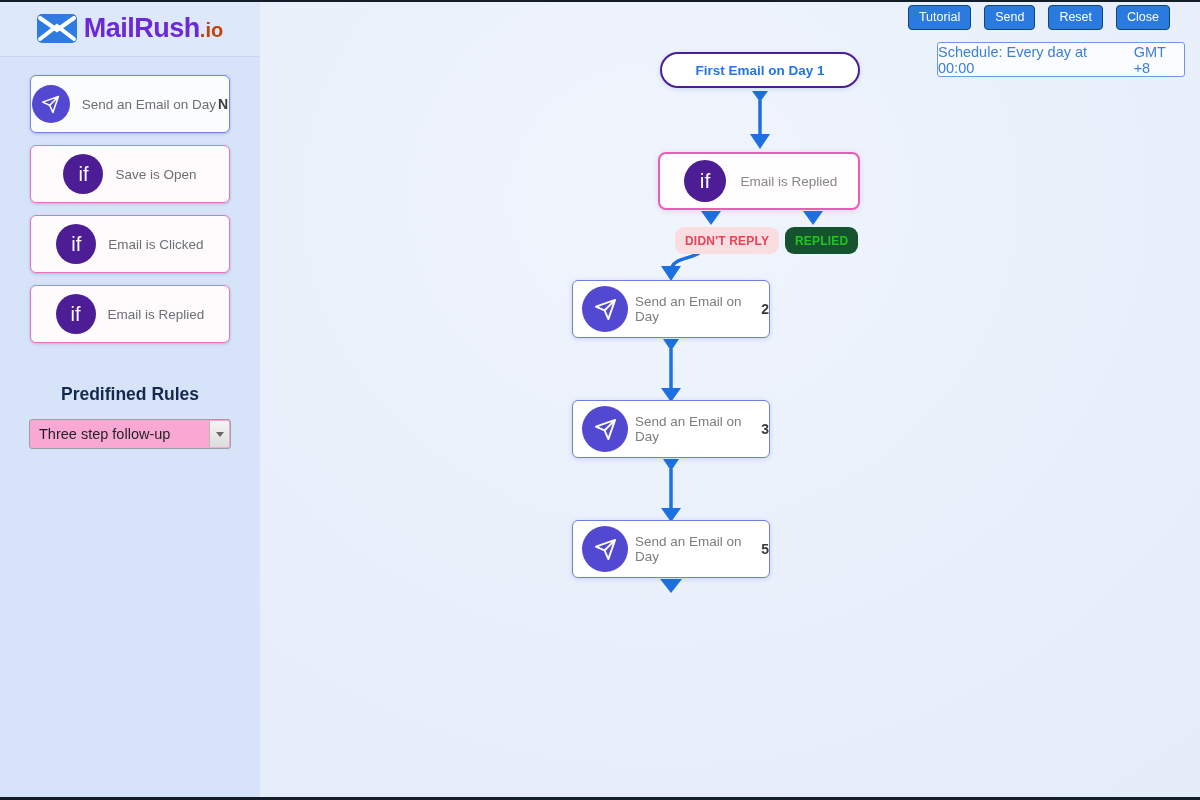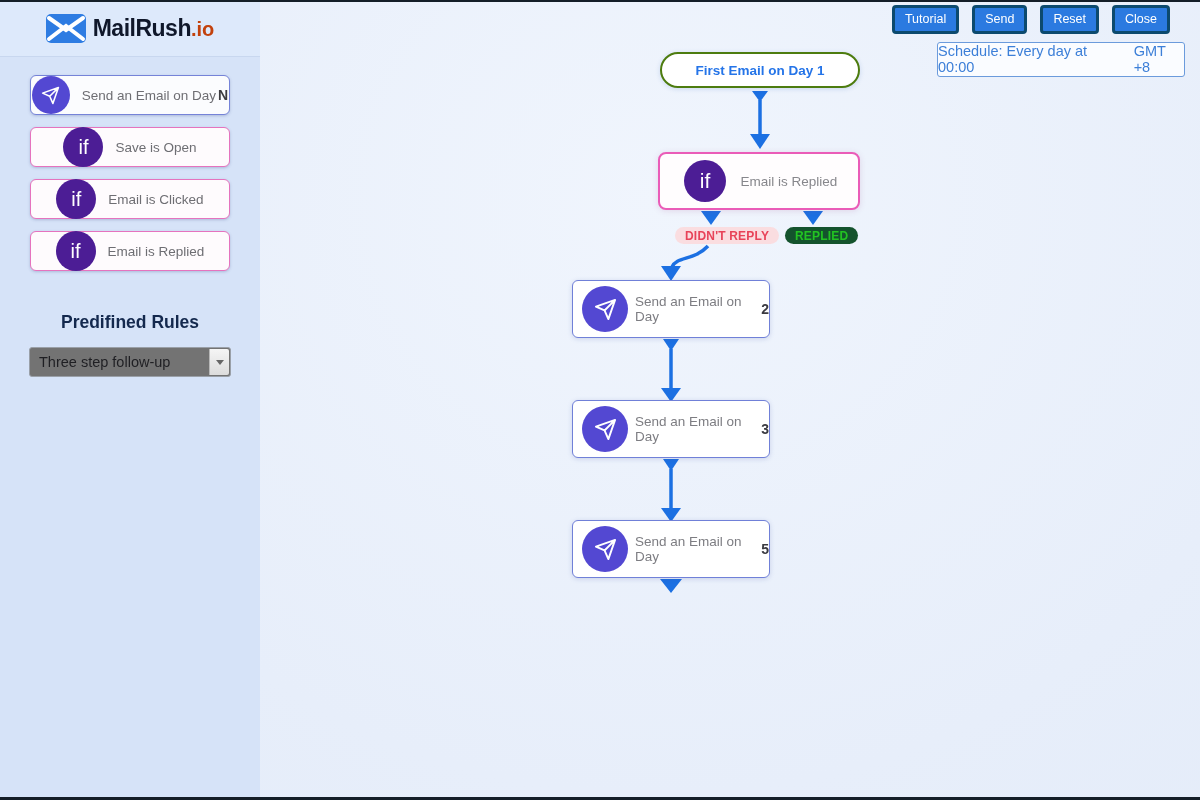--- a/index.html
+++ b/index.html
@@ -12,93 +12,93 @@
   .chrome-strip { position:absolute; left:0; width:1200px; background:#141e28; z-index:50; }
   .chrome-top { top:0; height:2px; }
   .chrome-bottom { bottom:0; height:3px; }
 
   
   .sidebar { position:absolute; left:0; top:0; width:260px; height:800px; background:#d6e3f8; }
   .sidebar-header {
     height:57px; background:#dde9fb; border-bottom:1px solid #c8d7ef;
     display:flex; align-items:center; justify-content:center; gap:7px;
   }
-  .logo-text { font-size:23px; font-weight:bold; color:#0f172a; letter-spacing:-0.5px;margin-top:19px; }
+  .logo-text { font-size:27px; font-weight:bold; color:#6d28d9; letter-spacing:-0.5px;margin-top:19px; }
   .logo-tld  { font-size:20px; font-weight:bold; color:#c2410c; }
 
   .palette { padding:18px 30px 0 30px; }
   .pblock {
-    width:200px; height:40px; border-radius:6px; background:#fbfcfe;
+    width:200px; height:58px; border-radius:6px; background:#fbfcfe;
     display:flex; align-items:center; justify-content:center; gap:12px;
     margin-bottom:12px; box-shadow:0 1px 3px rgba(60,80,140,.28); cursor:grab;
   }
   .pblock.send { border:1px solid #7583d8; }
   .pblock.cond { border:1px solid #e573be; background:#fefbfd; }
 
   .circle { border-radius:50%; display:flex; align-items:center; justify-content:center; flex:0 0 auto; }
   .send-circle { background:#5348d2; }
   .if-circle { background:#4c1d95; color:#fff; font-weight:normal; }
   .palette .send-circle { width:38px; height:38px; }
   .palette .if-circle { width:40px; height:40px; font-size:20px; }
 
   .pblock-label { color:#6e6e73; font-size:13.5px; }
   .pblock-suffix { color:#3c3c40; font-weight:bold; font-size:14px; margin-left:2px; }
 
   .rules-heading { margin-top:41px; text-align:center; font-size:17.5px; font-weight:bold; color:#14294e; }
   .rules-select {
-    margin:14px auto 0 auto; width:202px; height:30px; background:#737373;
+    margin:14px auto 0 auto; width:202px; height:30px; background:#f9a8d4;
     border:1px solid #9aa0a8; border-radius:3px; display:flex; align-items:center; cursor:pointer;
   }
   .rules-select .value { flex:1; padding-left:9px; font-size:14.5px; color:#1f1f23; }
   .select-arrow {
     width:20px; height:26px; margin-right:1px; background:linear-gradient(#f5f5f5,#dcdcdc);
     border-left:1px solid #b8b8b8; border-radius:0 2px 2px 0;
     display:flex; align-items:center; justify-content:center;
   }
   .select-arrow .tri { width:0; height:0; border-left:4px solid transparent; border-right:4px solid transparent; border-top:5px solid #666; }
 
   
   .toolbar { position:absolute; top:5px; right:30px; display:flex; gap:13px; z-index:10; }
   .tbtn {
     background:#2b7ae0; color:#fff; font-family:inherit; font-size:12.5px;
-    padding:4px 10px 5px 10px; border:3px solid #0c4a6e; border-radius:4px; cursor:pointer;
+    padding:4px 10px 5px 10px; border:1px solid #0c4a6e; border-radius:4px; cursor:pointer;
   }
 
   
   .schedule {
     position:absolute; left:937px; top:42px; width:248px; height:35px;
     background:#fafcff; border:1px solid #6b9bdc; border-radius:3px;
-    display:flex; align-items:flex-start; justify-content:center; gap:14px;
+    display:flex; align-items:center; justify-content:center; gap:14px;
     color:#3c7fd8; font-size:14.5px; cursor:pointer; z-index:10;
   }
 
   
   .flow-svg { position:absolute; left:0; top:0; width:1200px; height:800px; pointer-events:none; }
   .flow-svg line { stroke:#1c70e2; stroke-width:3.5; }
   .flow-svg path { stroke:#1c70e2; stroke-width:3.5; fill:none; }
   .flow-svg polygon { fill:#1c70e2; }
 
   .start-pill {
     position:absolute; left:660px; top:52px; width:200px; height:36px;
-    background:#fff; border:2px solid #4d7c0f; border-radius:18px;
+    background:#fff; border:2px solid #4c1d95; border-radius:18px;
     display:flex; align-items:center; justify-content:center;
     color:#2474e8; font-weight:bold; font-size:13.5px;
     box-shadow:0 1px 5px rgba(40,90,180,.18); cursor:pointer;
   }
   .cond-node {
     position:absolute; left:658px; top:152px; width:202px; height:58px;
     background:#fffdfe; border:2px solid #ea5cb8; border-radius:8px;
     display:flex; align-items:center; padding-left:24px; gap:8px;
     box-shadow:0 1px 6px rgba(150,60,130,.16); cursor:pointer;
   }
   .cond-node .if-circle { width:42px; height:42px; font-size:21px; }
   .cond-label { flex:1; text-align:center; color:#87878c; font-size:13.5px; padding-right:14px; }
 
   .branch-label {
-    position:absolute; height:17px; border-radius:9px; font-size:12px; font-weight:bold;
+    position:absolute; height:27px; border-radius:9px; font-size:12px; font-weight:bold;
     display:flex; align-items:center; padding:7px 10px; letter-spacing:.2px;
   }
   .branch-no  { left:675px; top:227px; background:#fadde0; color:#e84359; }
   .branch-yes { left:785px; top:227px; background:#14532d; color:#22c322; }
 
   .day-node {
     position:absolute; left:572px; width:198px; height:58px;
     background:#fff; border:1px solid #7080d8; border-radius:6px;
     display:flex; align-items:center;
     box-shadow:0 1px 5px rgba(60,80,160,.2); cursor:pointer;

